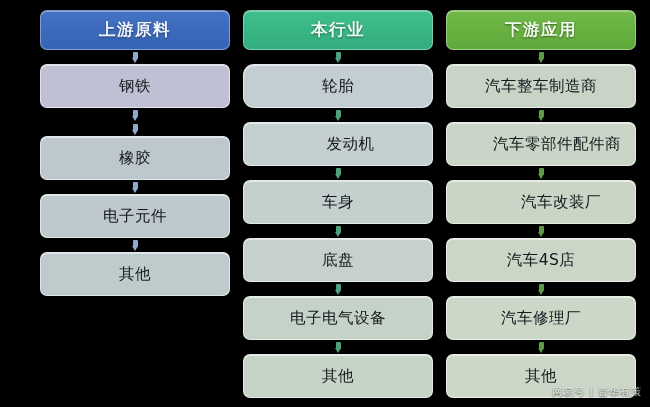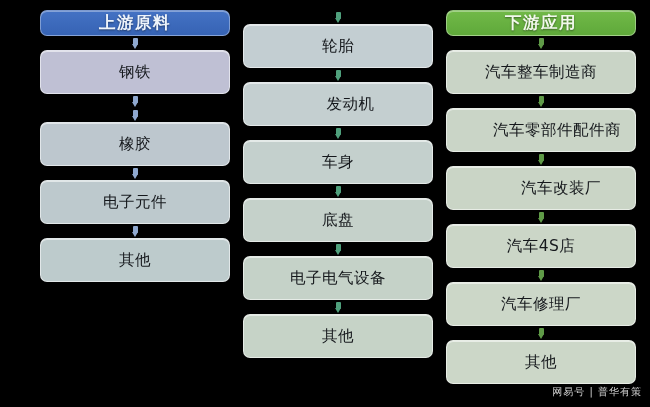--- a/index.html
+++ b/index.html
@@ -52,21 +52,21 @@
     font-size: 15.5px;
     letter-spacing: 0.5px;
     color: #15181c;
     border: 1px solid rgba(255,255,255,0.55);
     box-shadow: inset 0 1px 0 rgba(255,255,255,0.55),
                 0 1px 2px rgba(0,0,0,0.55);
     white-space: nowrap;
   }
 
   .node.header {
-    height: 26px;
+    height: 40px;
     color: #eef4fb;
     font-size: 16.5px;
     font-weight: 600;
     letter-spacing: 1.5px;
     text-shadow: 0 1px 2px rgba(0,0,0,0.45);
     border: 1px solid rgba(255,255,255,0.35);
     box-shadow: inset 0 1px 0 rgba(255,255,255,0.35),
                 0 2px 3px rgba(0,0,0,0.6);
   }
 
@@ -167,27 +167,30 @@
           <span class="stem" style="background: rgb(143, 168, 207);"></span>
           <span class="head" style="border-top-color: rgb(143, 168, 207);"></span>
         </span>
       </div>
       <div class="node" style="background: linear-gradient(rgb(189, 203, 204) 0%, rgb(189, 203, 204) 100%);">
         <span>其他</span>
       </div>
       <div class="spacer"></div>
     </div>
     <div class="column col-1">
-      <div class="connector">
-        <span class="arrow">
-          <span class="stem" style="background: rgb(79, 160, 124);"></span>
-          <span class="head" style="border-top-color: rgb(79, 160, 124);"></span>
-        </span>
-      </div>
-      <div class="node" style="background: linear-gradient(rgb(195, 206, 210) 0%, rgb(195, 206, 210) 100%);">
+      <div class="node header" style="background: linear-gradient(rgb(63, 191, 140) 0%, rgb(51, 173, 125) 100%); color: rgb(238, 250, 244);">
+        <span>本行业</span>
+      </div>
+      <div class="connector">
+        <span class="arrow">
+          <span class="stem" style="background: rgb(79, 160, 124);"></span>
+          <span class="head" style="border-top-color: rgb(79, 160, 124);"></span>
+        </span>
+      </div>
+      <div class="node" style="background: linear-gradient(rgb(195, 206, 210) 0%, rgb(195, 206, 210) 100%); border-radius: 11px;">
         <span>轮胎</span>
       </div>
       <div class="connector">
         <span class="arrow">
           <span class="stem" style="background: rgb(79, 160, 124);"></span>
           <span class="head" style="border-top-color: rgb(79, 160, 124);"></span>
         </span>
       </div>
       <div class="node" style="background: linear-gradient(rgb(196, 207, 208) 0%, rgb(196, 207, 208) 100%); padding-left: 25px;">
         <span>发动机</span>

